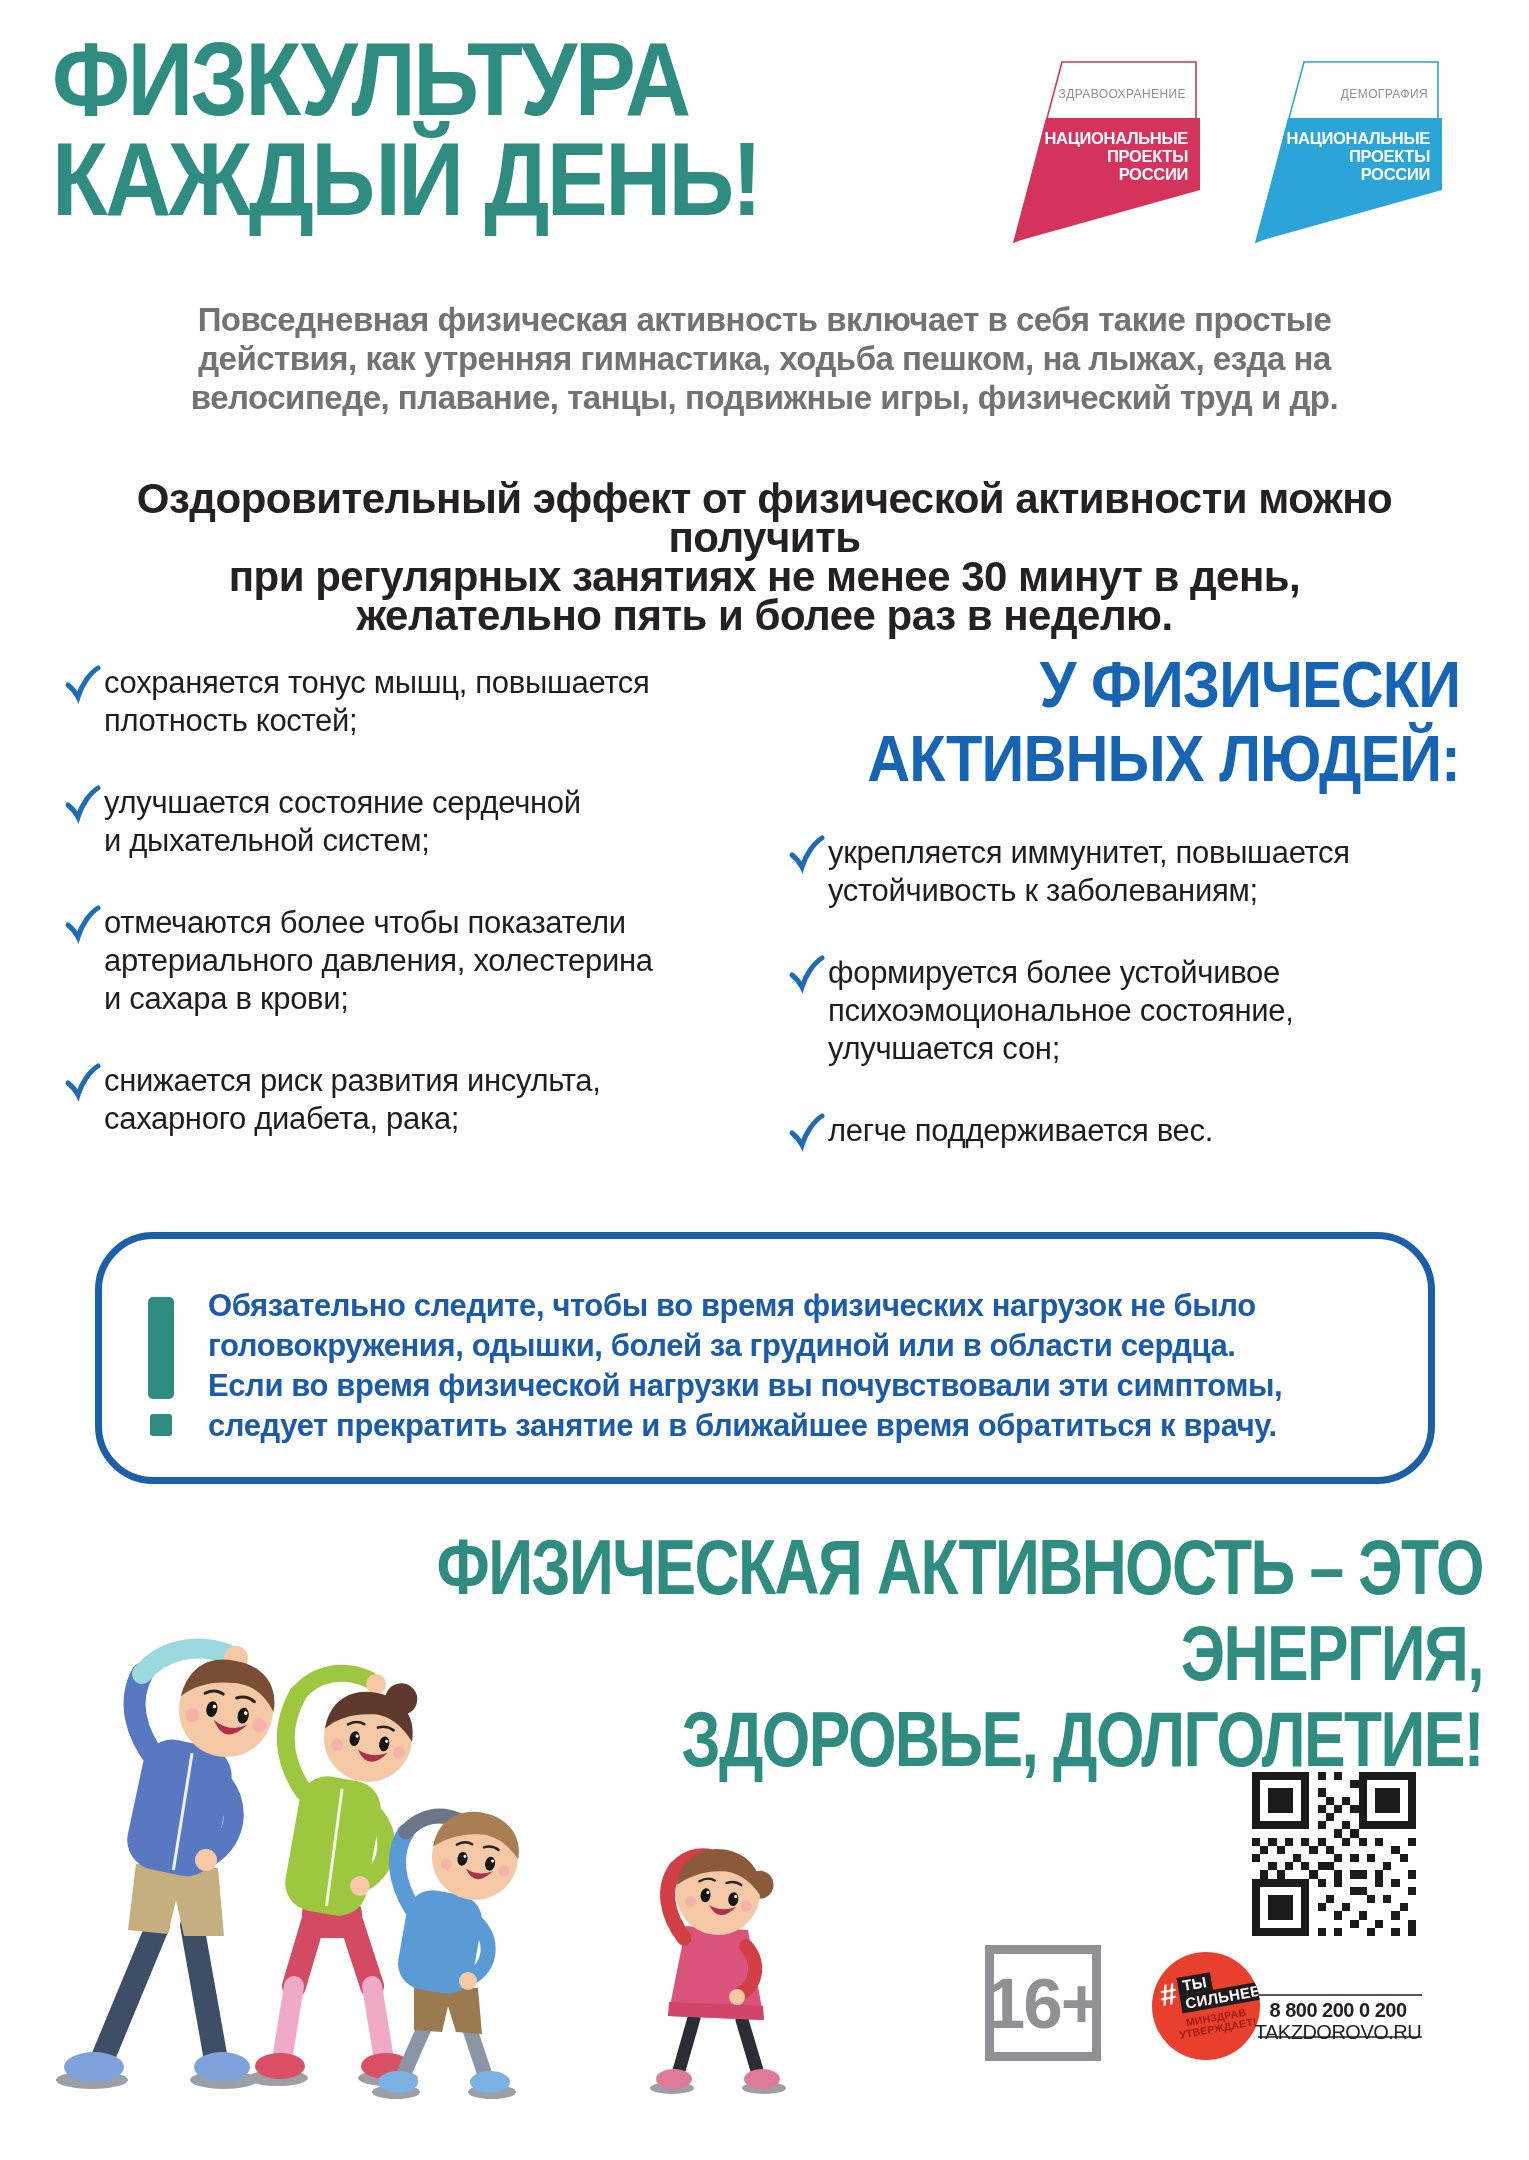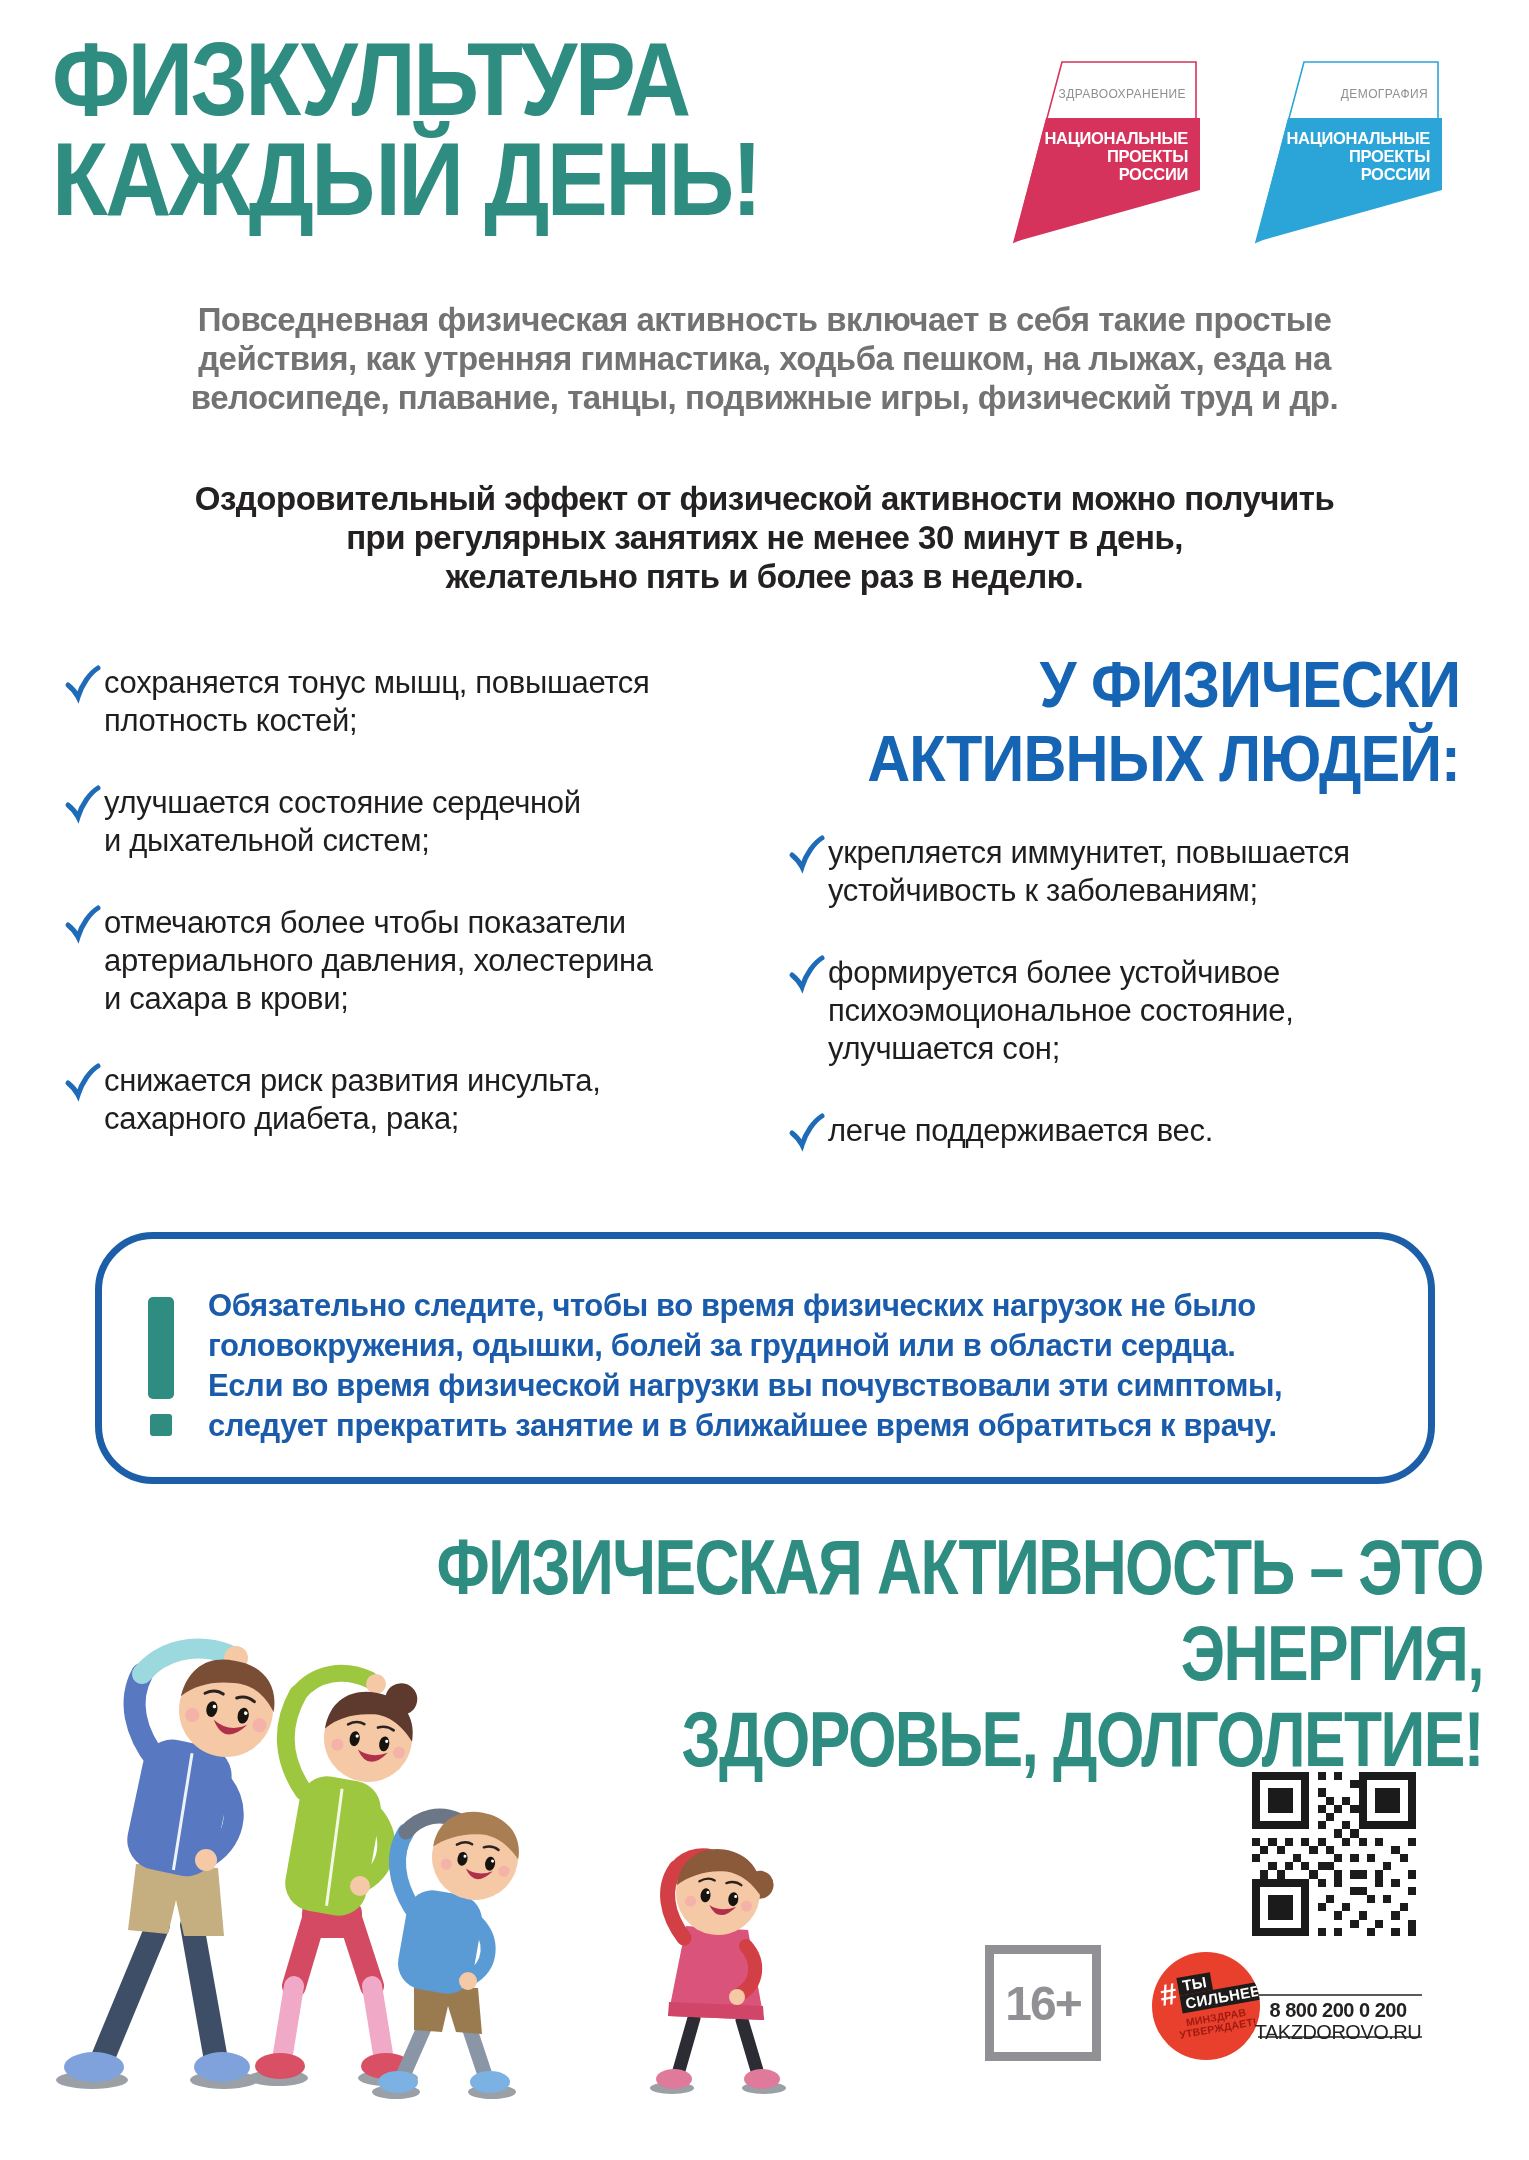--- a/index.html
+++ b/index.html
@@ -22,21 +22,21 @@
   .logo .cap{font-size:12px;fill:#8f9093;letter-spacing:.4px;}
   .logo .brand{font-size:16.5px;font-weight:bold;fill:#ffffff;letter-spacing:-.3px;}
 
   
   .intro{
     position:absolute;left:80px;right:80px;top:300px;text-align:center;
     color:#737373;font-weight:bold;font-size:33px;line-height:39px;letter-spacing:-.5px;
   }
   .effect{
     position:absolute;left:80px;right:80px;top:479px;text-align:center;
-    color:#242122;font-weight:bold;font-size:33px;line-height:39px;letter-spacing:-.5px;
+    color:#242122;font-weight:bold;font-size:42px;line-height:39px;letter-spacing:-.5px;
   }
 
   
   .benefit{display:flex;align-items:flex-start;margin-bottom:44px;}
   .benefit .chk{flex:0 0 44px;margin-top:0;}
   .benefit .txt{font-size:31px;line-height:38px;color:#1f1d1e;letter-spacing:-.3px;}
   .left-col{position:absolute;left:60px;top:664px;width:680px;}
   .right-title{
     position:absolute;left:770px;top:648px;width:690px;text-align:right;
     color:#1565b4;font-weight:bold;font-size:64px;line-height:74px;letter-spacing:-1px;
@@ -60,21 +60,21 @@
     position:absolute;right:46px;top:1524px;width:1430px;text-align:right;
     color:#2e8c80;font-weight:bold;font-size:78px;line-height:86px;letter-spacing:-2px;
     transform:scaleX(0.80);transform-origin:right top;white-space:pre-line;
   }
 
   
   .illustration{position:absolute;left:40px;top:1630px;width:860px;height:520px;}
   .qr{position:absolute;left:1248px;top:1768px;width:172px;height:172px;}
   .age{
     position:absolute;left:985px;top:1945px;width:116px;height:116px;box-sizing:border-box;
-    border:9px solid #919195;color:#919195;font-weight:bold;font-size:48px;letter-spacing:-2px;
+    border:9px solid #919195;color:#919195;font-weight:bold;font-size:71px;letter-spacing:-2px;
     display:flex;align-items:center;justify-content:center;
   }
   .badge{
     position:absolute;left:1152px;top:1952px;width:108px;height:108px;border-radius:50%;
     background:#e8402c;overflow:hidden;
   }
   .badge .inner{position:absolute;left:8px;top:20px;transform:rotate(-10deg);display:flex;}
   .badge .hash{color:#ffffff;font-weight:bold;font-size:30px;margin-right:2px;line-height:30px;}
   .badge .chipcol{display:flex;flex-direction:column;align-items:flex-start;}
   .badge .chip{background:#1d1c1a;color:#ffffff;font-weight:bold;font-size:15px;

